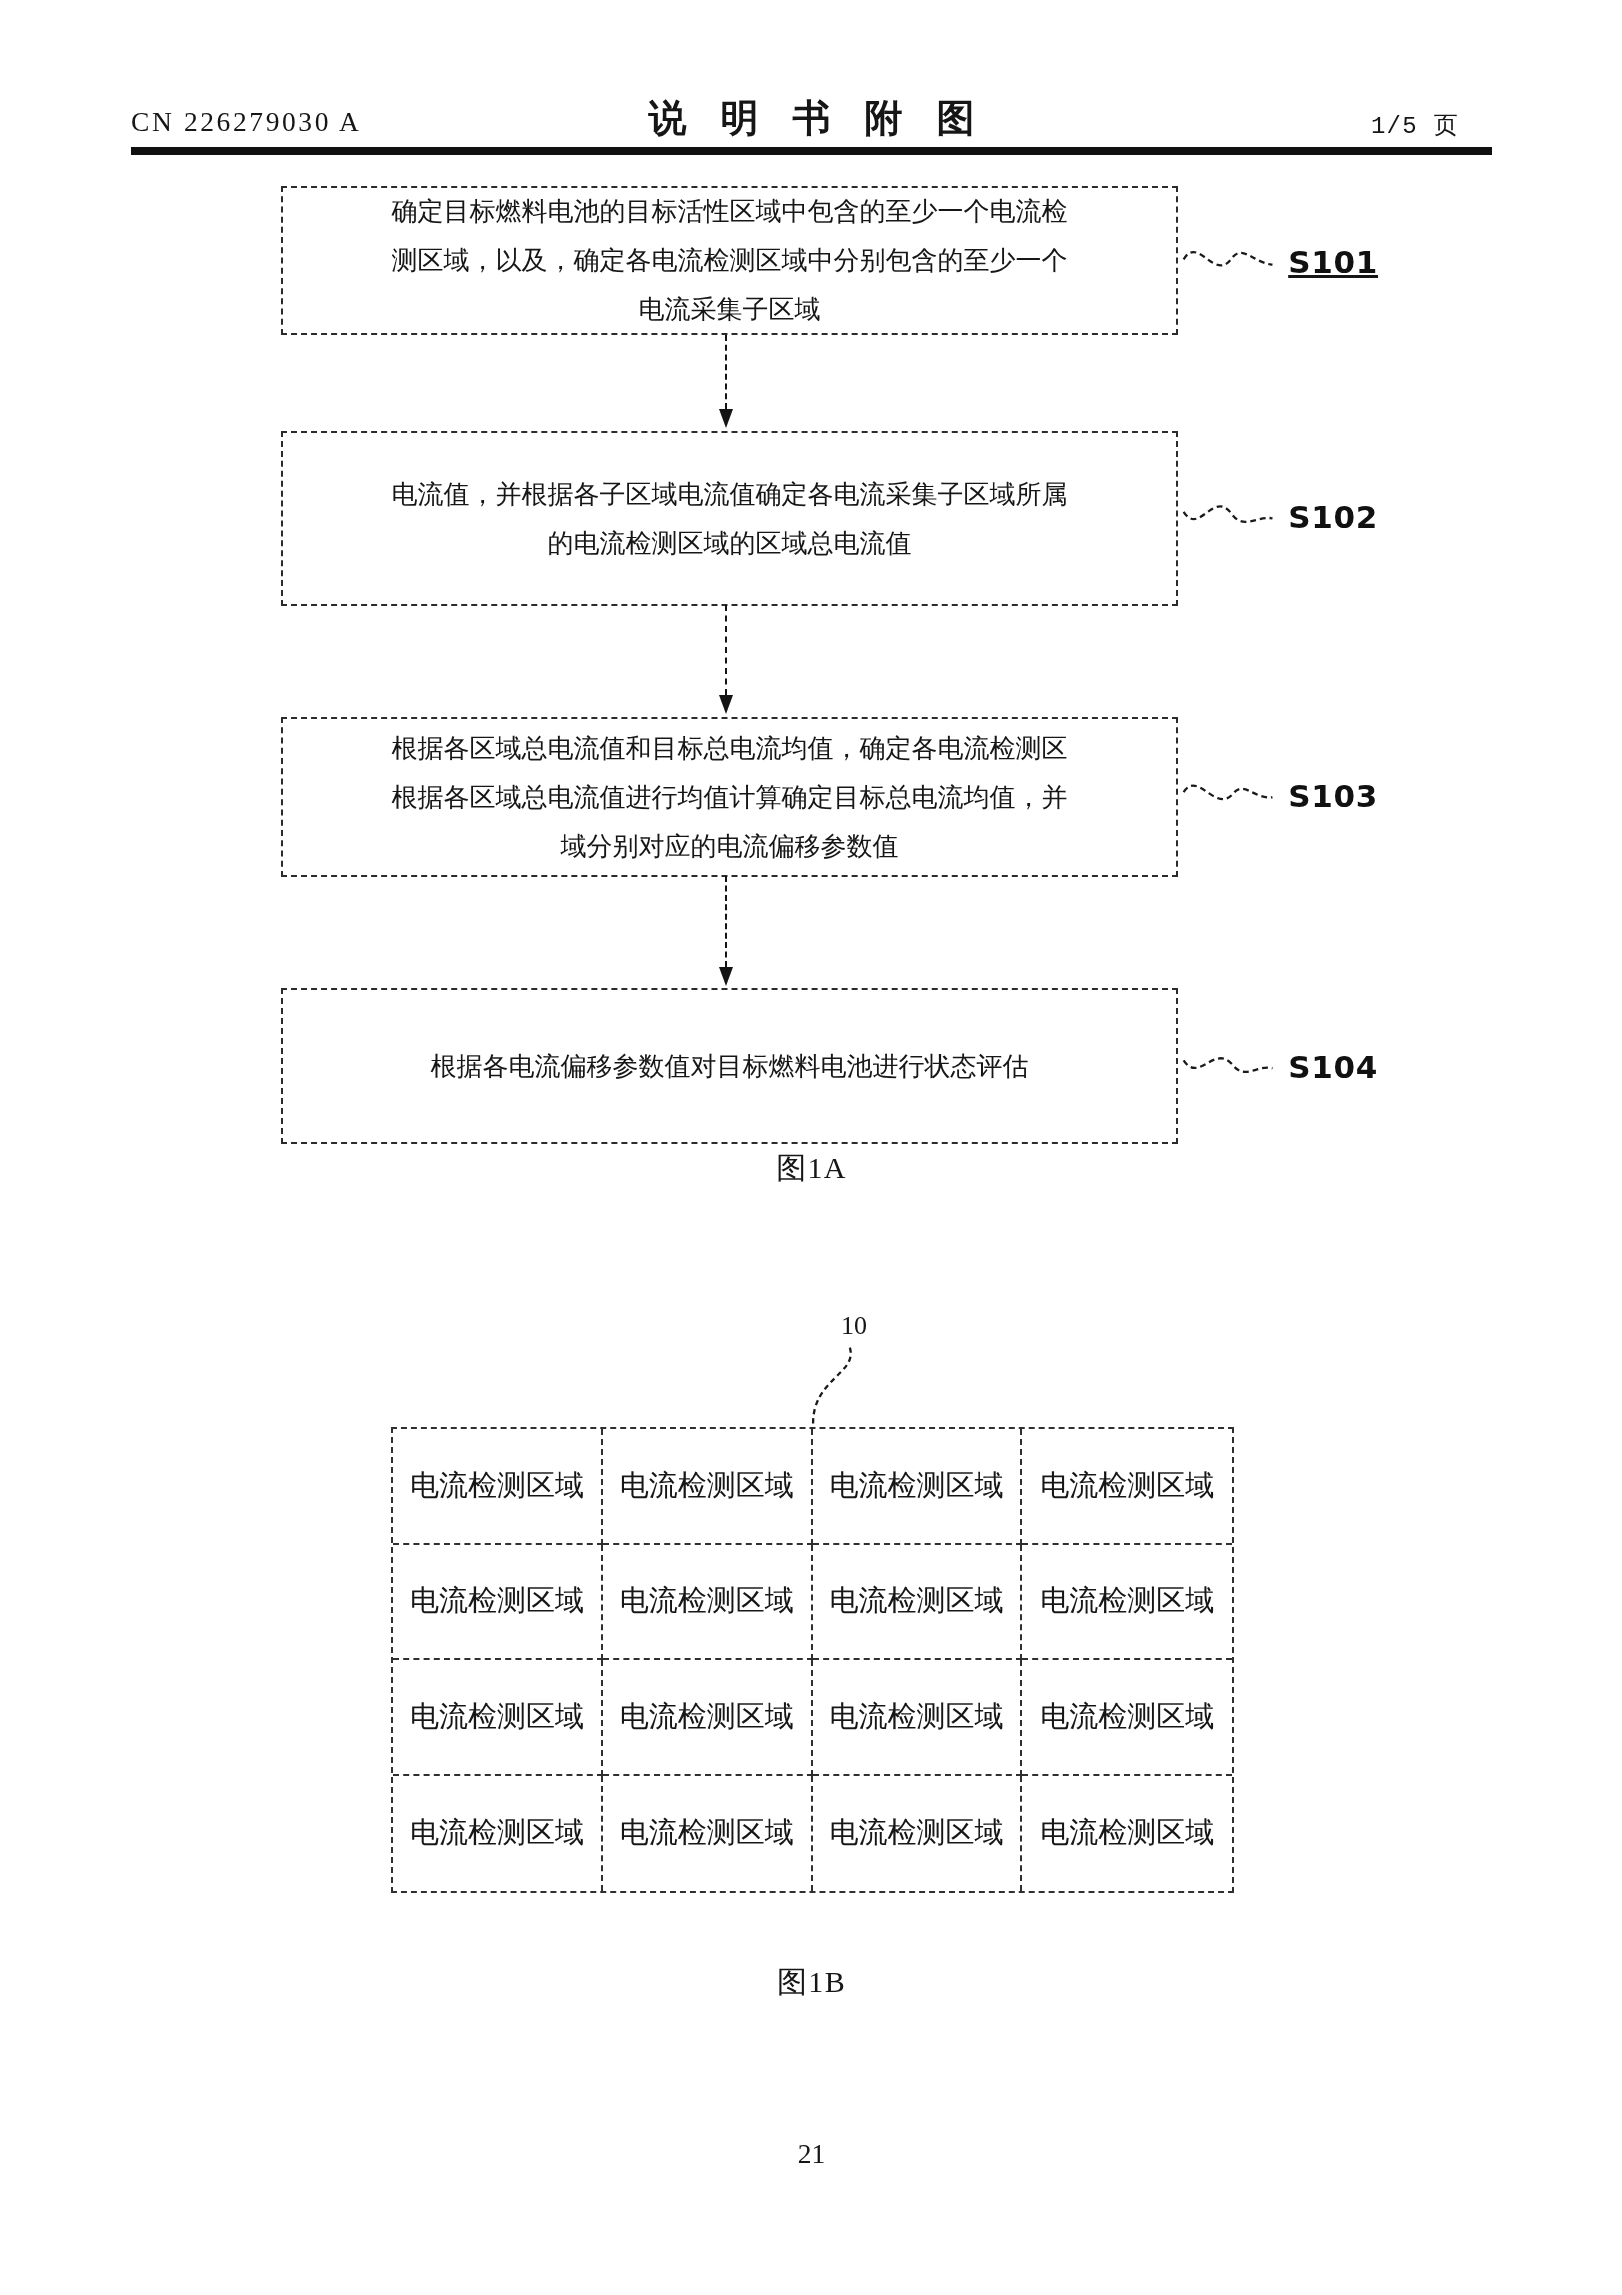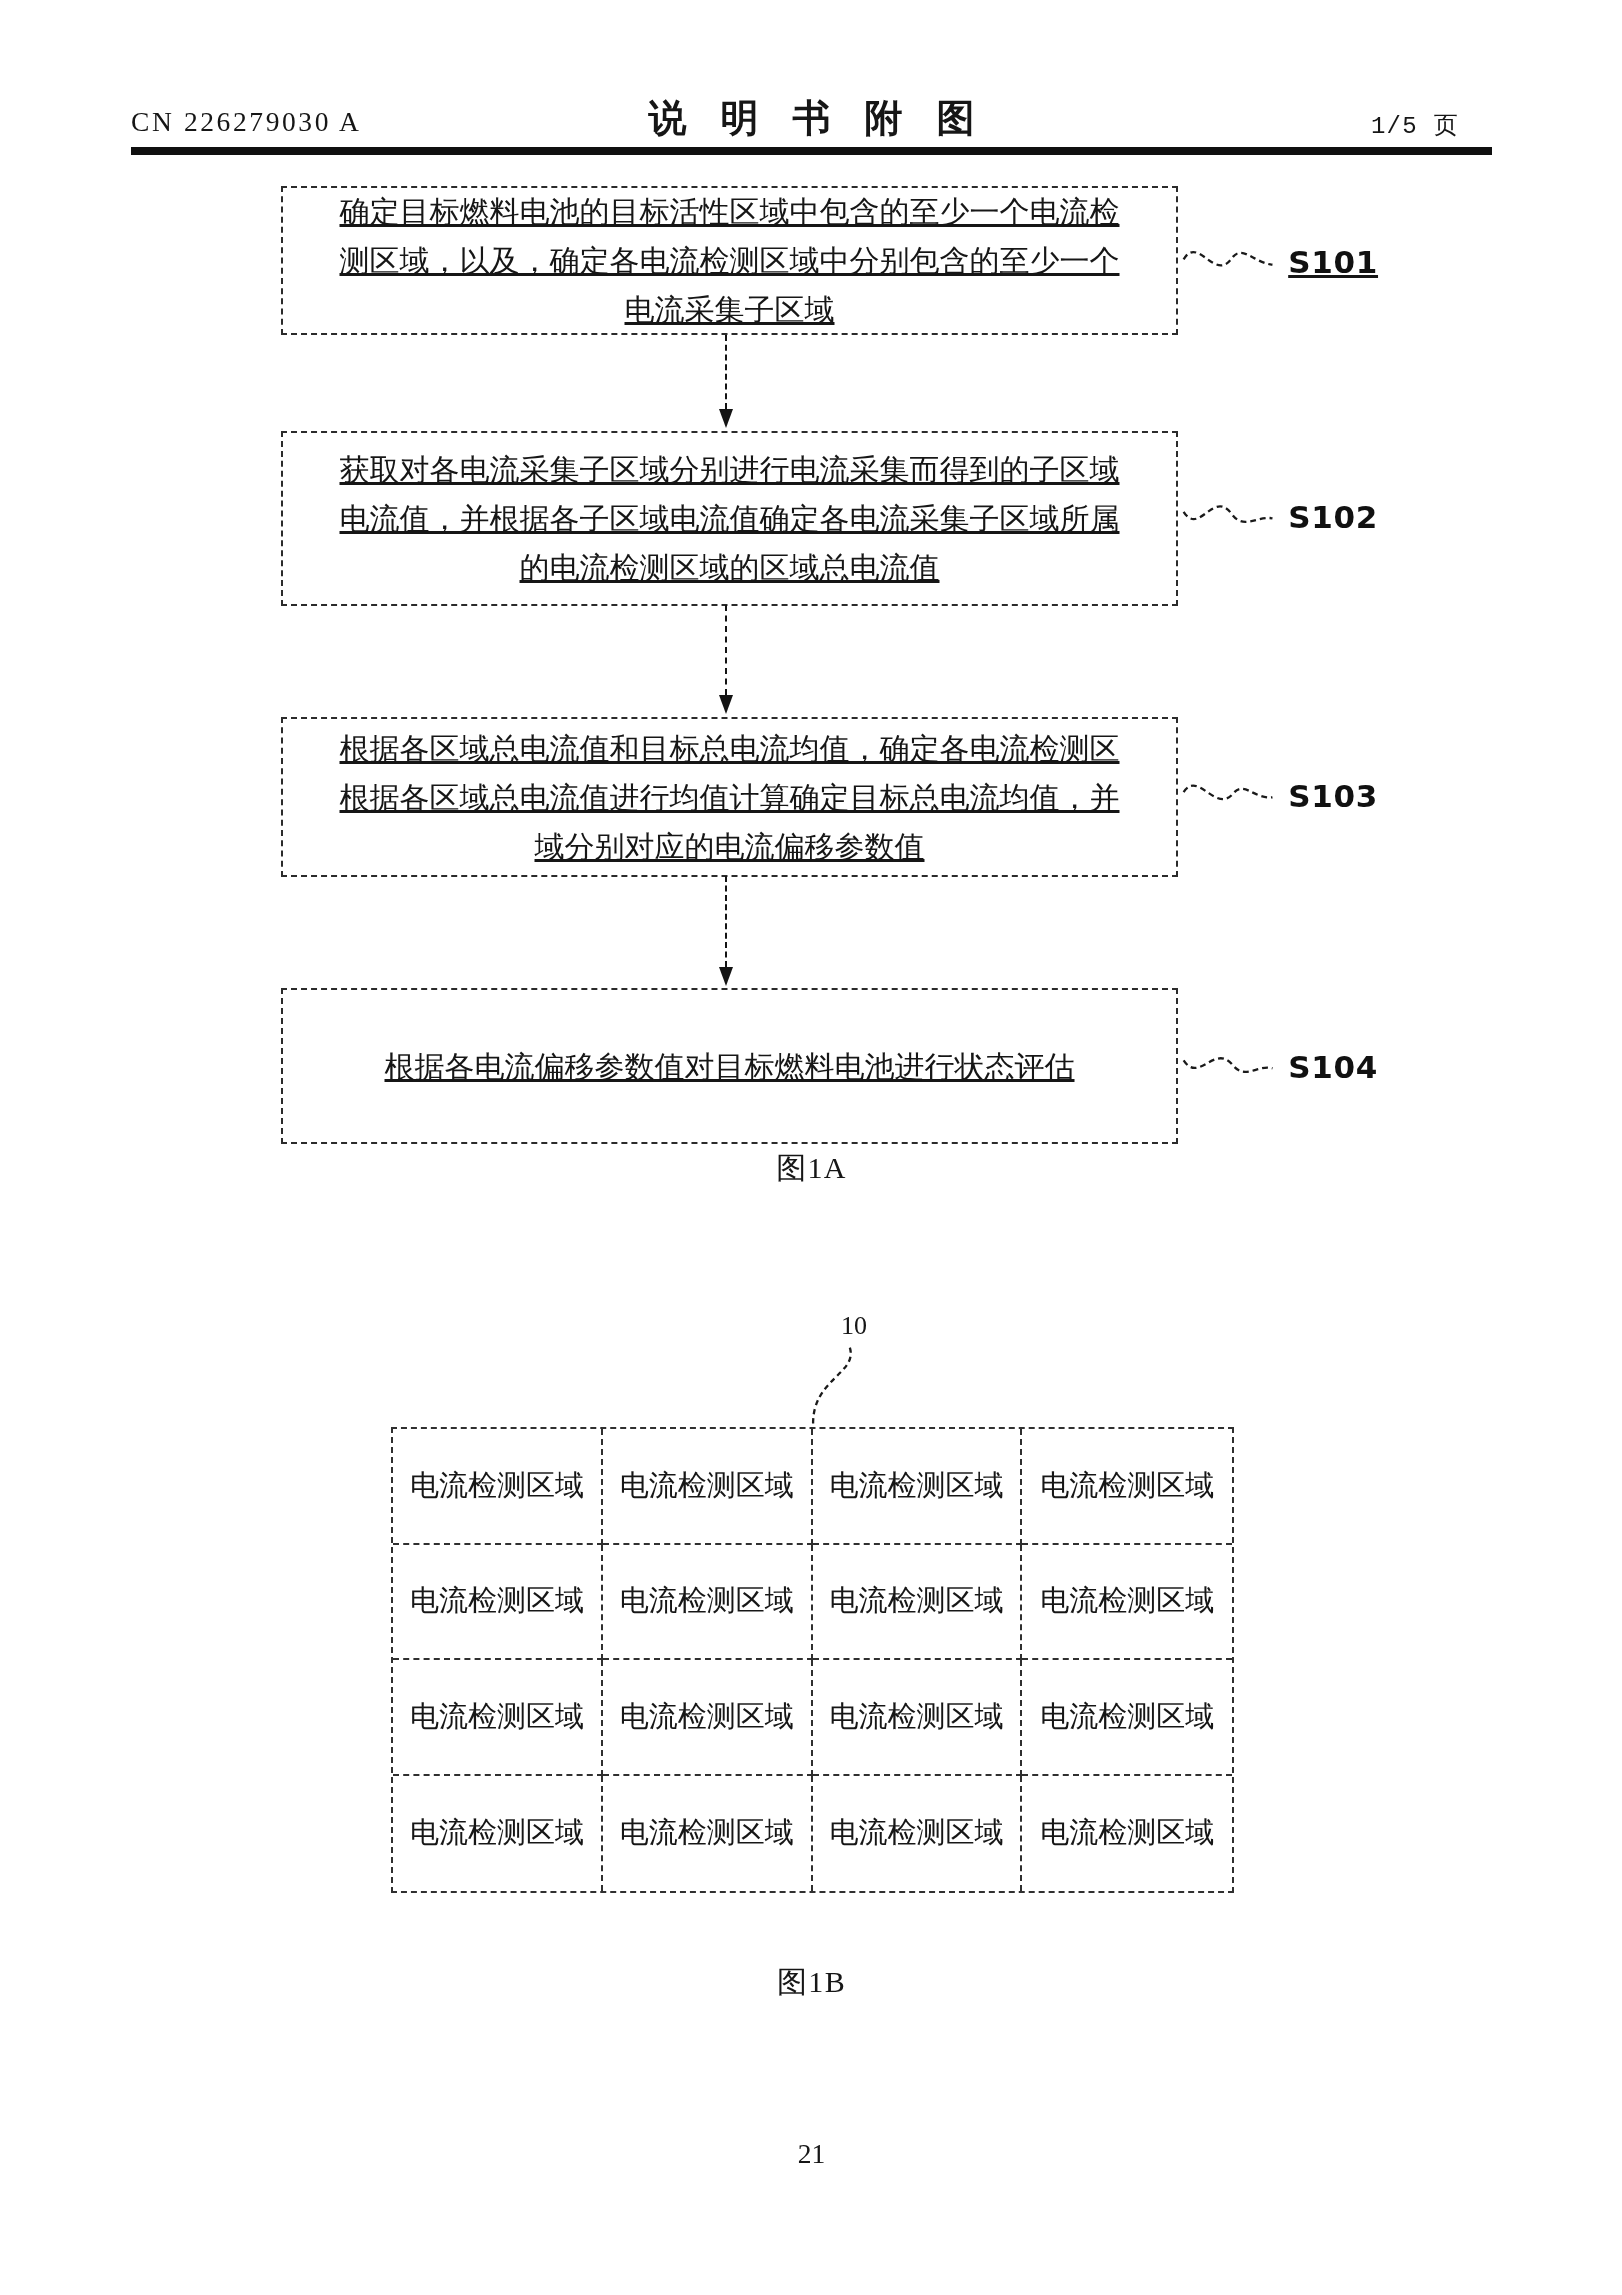--- a/index.html
+++ b/index.html
@@ -18,21 +18,21 @@
     font-size:38px;font-weight:bold;letter-spacing:34px;text-indent:34px;
   }
   .page-indicator{position:absolute;right:164px;top:109px;font-size:24px;letter-spacing:1.3px;font-family:Liberation Mono, monospace;}
   .header-rule{position:absolute;left:131px;top:147px;width:1361px;height:7.9px;background:#101010;}
 
   
   .flow-box{
     position:absolute;left:281px;width:893px;
     border:2px dashed #2b2b2b;background:#fff;
     display:flex;flex-direction:column;justify-content:center;align-items:center;
-    font-size:30px;line-height:49px;text-align:center;text-decoration:underline;
+    font-size:26px;line-height:49px;text-align:center;
   }
   .flow-box .bl{white-space:nowrap;}
   #box-s101{top:186px;height:145px;}
   #box-s102{top:431px;height:171px;}
   #box-s103{top:717px;height:156px;}
   #box-s104{top:988px;height:152px;}
 
   
   .flow-arrow{position:absolute;left:717px;width:17px;display:flex;flex-direction:column;align-items:center;}
   .flow-arrow .shaft{width:0;flex:1;border-left:2px dashed #141414;}
@@ -91,21 +91,20 @@
     <div class="bl">测区域，以及，确定各电流检测区域中分别包含的至少一个</div>
     <div class="bl">电流采集子区域</div>
   </div>
 
   <div class="flow-arrow" id="arrow-1">
     <div class="shaft"></div>
     <div class="head"></div>
   </div>
 
   <div class="flow-box" id="box-s102">
-    <div class="bl">获取对各电流采集子区域分别进行电流采集而得到的子区域</div>
     <div class="bl">电流值，并根据各子区域电流值确定各电流采集子区域所属</div>
     <div class="bl">的电流检测区域的区域总电流值</div>
   </div>
 
   <div class="flow-arrow" id="arrow-2">
     <div class="shaft"></div>
     <div class="head"></div>
   </div>
 
   <div class="flow-box" id="box-s103">

